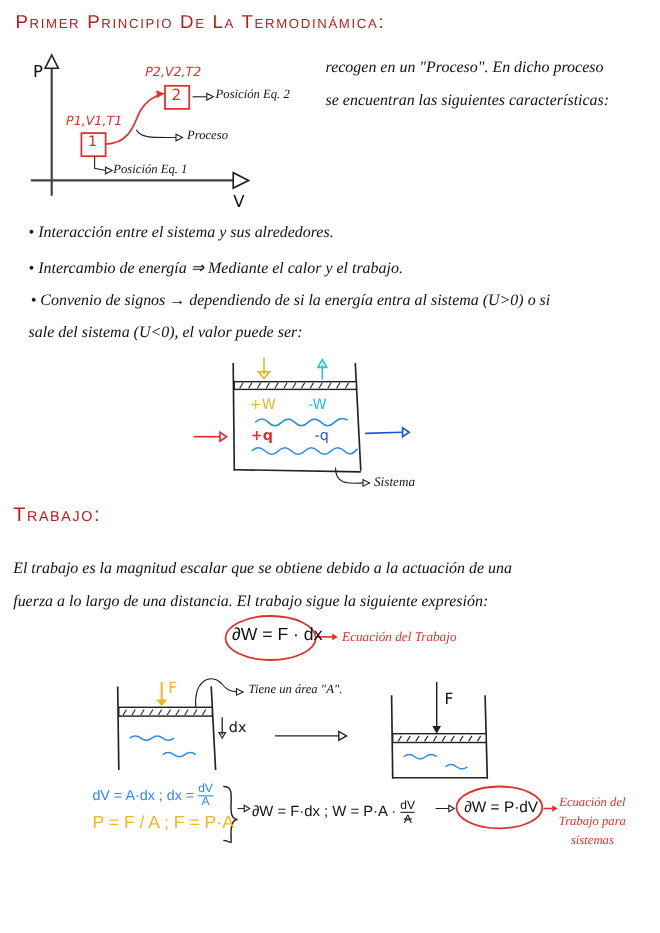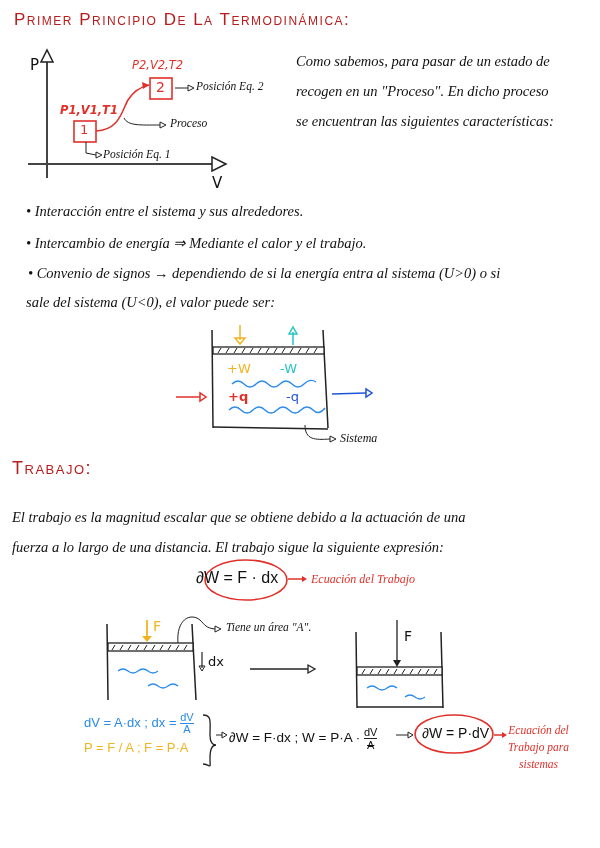--- a/index.html
+++ b/index.html
@@ -137,30 +137,29 @@
   <polygon points="222,732 222,738 227,735" fill="none" stroke="#222"></polygon>
   <line x1="396" y1="735" x2="408" y2="735" stroke="#222" stroke-width="1"></line>
   <polygon points="408,732 408,738 413,735" fill="none" stroke="#222"></polygon>
   <ellipse cx="454" cy="734" rx="39" ry="19" fill="none" stroke="#e0302a" stroke-width="1.6"></ellipse>
   <line x1="494" y1="735" x2="502" y2="735" stroke="#e0302a" stroke-width="1.5"></line>
   <polygon points="502,732 502,738 507,735" fill="#e0302a"></polygon>
 </svg>
 
 <div class="abs" style="left:30px;top:56px;font-size:15px;">P</div>
 <div class="abs" style="left:212px;top:174px;font-size:15px;">V</div>
-<div class="abs red small" style="left:60px;top:103px;font-style:italic;font-weight:bold;">P1,V1,T1</div>
+<div class="abs red small" style="left:60px;top:103px;font-style:italic;">P1,V1,T1</div>
 <div class="abs red" style="left:80px;top:122px;font-size:13px;">1</div>
 <div class="abs red small" style="left:132px;top:58px;font-style:italic;">P2,V2,T2</div>
 <div class="abs red" style="left:156px;top:79px;font-size:14px;">2</div>
 <div class="abs small" style="left:196px;top:80px;font-style:italic;font-family:'Liberation Serif',serif;">Posición Eq. 2</div>
 <div class="abs small" style="left:170px;top:117px;font-style:italic;font-family:'Liberation Serif',serif;">Proceso</div>
 <div class="abs small" style="left:103px;top:148px;font-style:italic;font-family:'Liberation Serif',serif;">Posición Eq. 1</div>
 
 <div class="abs hand" style="left:296px;top:46px;width:300px;">
-  <div>Como sabemos, para pasar de un estado de</div>
   <div>recogen en un "Proceso". En dicho proceso</div>
   <div>se encuentran las siguientes características:</div>
 </div>
 
 <div class="abs bullet" style="left:26px;top:203px;">• <span>Interacción entre el sistema y sus alrededores.</span></div>
 <div class="abs bullet" style="left:26px;top:235px;">• <span>Intercambio de energía ⇒ Mediante el calor y el trabajo.</span></div>
 <div class="abs bullet" style="left:28px;top:265px;">• <span>Convenio de signos → dependiendo de si la energía entra al sistema (U&gt;0) o si</span></div>
 <div class="abs bullet" style="left:26px;top:294px;text-align:right;">sale del sistema (U&lt;0), el valor puede ser:</div>
 
 <div class="abs yellow" style="left:227px;top:361px;font-size:13px;">+W</div>
@@ -168,36 +167,36 @@
 <div class="abs red" style="left:228px;top:389px;font-size:13px;font-weight:bold;">+q</div>
 <div class="abs dblue" style="left:286px;top:389px;font-size:13px;">-q</div>
 <div class="abs" style="left:340px;top:431px;font-size:12px;font-style:italic;font-family:'Liberation Serif',serif;">Sistema</div>
 
 <div class="abs title" style="left:12px;top:458px;font-size:18px;">Trabajo:</div>
 <div class="abs hand" style="left:12px;top:502px;width:590px;line-height:30px;">
   <div>El trabajo es la magnitud escalar que se obtiene debido a la actuación de una</div>
   <div>fuerza a lo largo de una distancia. El trabajo sigue la siguiente expresión:</div>
 </div>
 
-<div class="abs eq" style="left:196px;top:569px;">∂W = F · dx</div>
+<div class="abs eq" style="left:211px;top:569px;">∂W = F · dx</div>
 <div class="abs red" style="left:311px;top:572px;font-size:12px;font-style:italic;font-family:'Liberation Serif',serif;">Ecuación del Trabajo</div>
 
 <div class="abs yellow" style="left:153px;top:618px;font-size:14px;">F</div>
 <div class="abs" style="left:226px;top:621px;font-size:11.5px;font-style:italic;font-family:'Liberation Serif',serif;">Tiene un área "A".</div>
 <div class="abs" style="left:208px;top:654px;font-size:13px;">dx</div>
 <div class="abs" style="left:404px;top:628px;font-size:14px;">F</div>
 
 <div class="abs blue" style="left:84px;top:712px;font-size:13px;font-family:'Liberation Sans',sans-serif;">
   <span>dV = A·dx ; dx =</span>
   <span style="display:inline-flex;flex-direction:column;align-items:center;vertical-align:middle;font-size:11px;line-height:11px;">
     <span style="border-bottom:1px solid #2a8be8;">dV</span>
     <span>A</span>
   </span>
 </div>
-<div class="abs yellow" style="left:84px;top:740px;font-size:13px;font-family:'Liberation Sans',sans-serif;">P = F / A ; F = P·A</div>
+<div class="abs yellow" style="left:84px;top:740px;font-size:16px;font-family:'Liberation Sans',sans-serif;">P = F / A ; F = P·A</div>
 
 <div class="abs" style="left:229px;top:726px;font-size:13.5px;font-family:'Liberation Sans',sans-serif;">
   <span>∂W = F·dx ; W = P·A ·</span>
   <span style="display:inline-flex;flex-direction:column;align-items:center;vertical-align:middle;font-size:11px;line-height:12px;">
     <span style="border-bottom:1px solid #222;">dV</span>
     <span style="text-decoration:line-through;">A</span>
   </span>
 </div>
 
 <div class="abs eq" style="left:422px;top:725px;font-size:14px;">∂W = P·dV</div>

